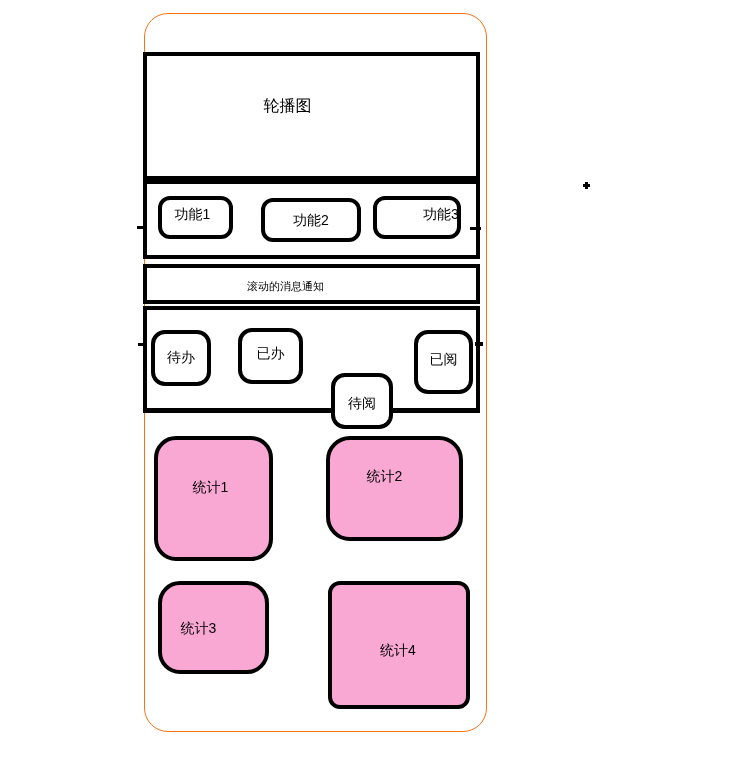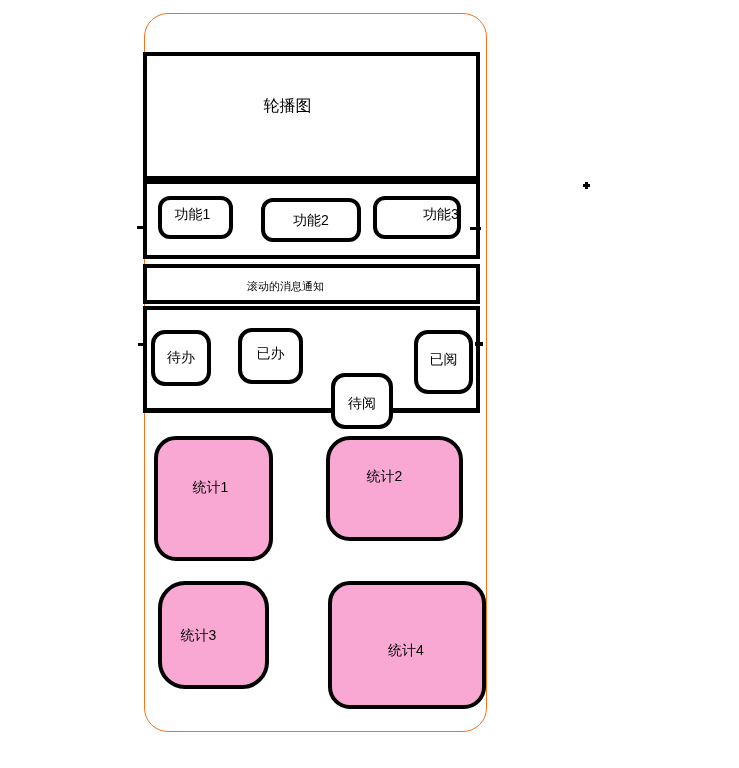--- a/index.html
+++ b/index.html
@@ -117,22 +117,22 @@
     border-radius: 22px;
     background: #f9a8d4;
     display: flex;
     align-items: center;
     justify-content: center;
     font-size: 14px;
     cursor: pointer;
   }
   .stat-card.s1 { left: 9px;   top: 422px; width: 119px; height: 125px; }
   .stat-card.s2 { left: 181px; top: 422px; width: 137px; height: 105px; border-radius: 24px; }
-  .stat-card.s3 { left: 13px;  top: 567px; width: 111px; height: 108px; border-radius: 27px; }
-  .stat-card.s4 { left: 183px; top: 567px; width: 158px; height: 128px; }
+  .stat-card.s3 { left: 13px;  top: 567px; width: 111px; height: 93px; }
+  .stat-card.s4 { left: 183px; top: 567px; width: 142px; height: 128px; border-radius: 12px; }
   .s1 .lbl { transform: translate(-3px, -11px); }
   .s2 .lbl { transform: translate(-10px, -12px); }
   .s3 .lbl { transform: translate(-15px, 1px); }
   .s4 .lbl { transform: translate(-1px, 6px); }
 
   
   .tick {
     position: absolute;
     background: #000000;
   }

